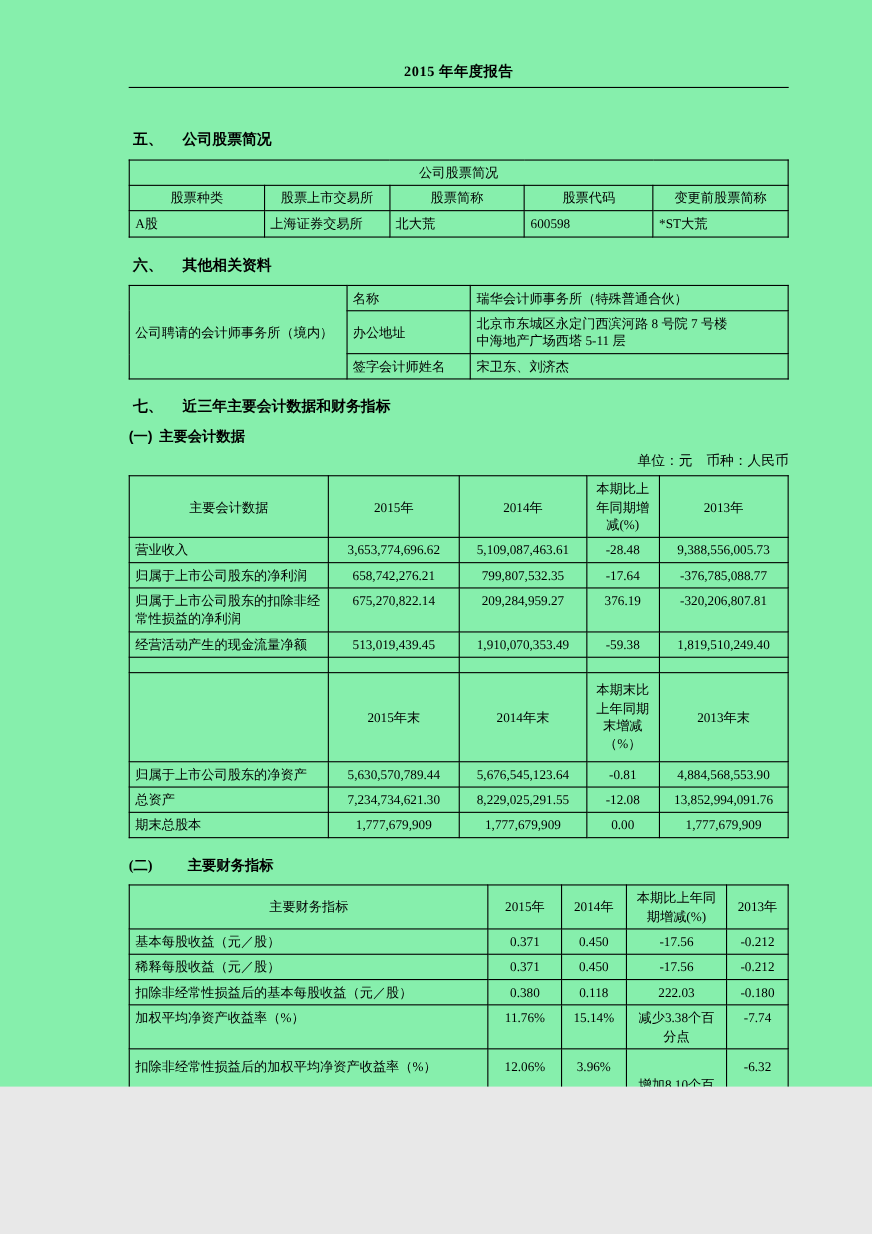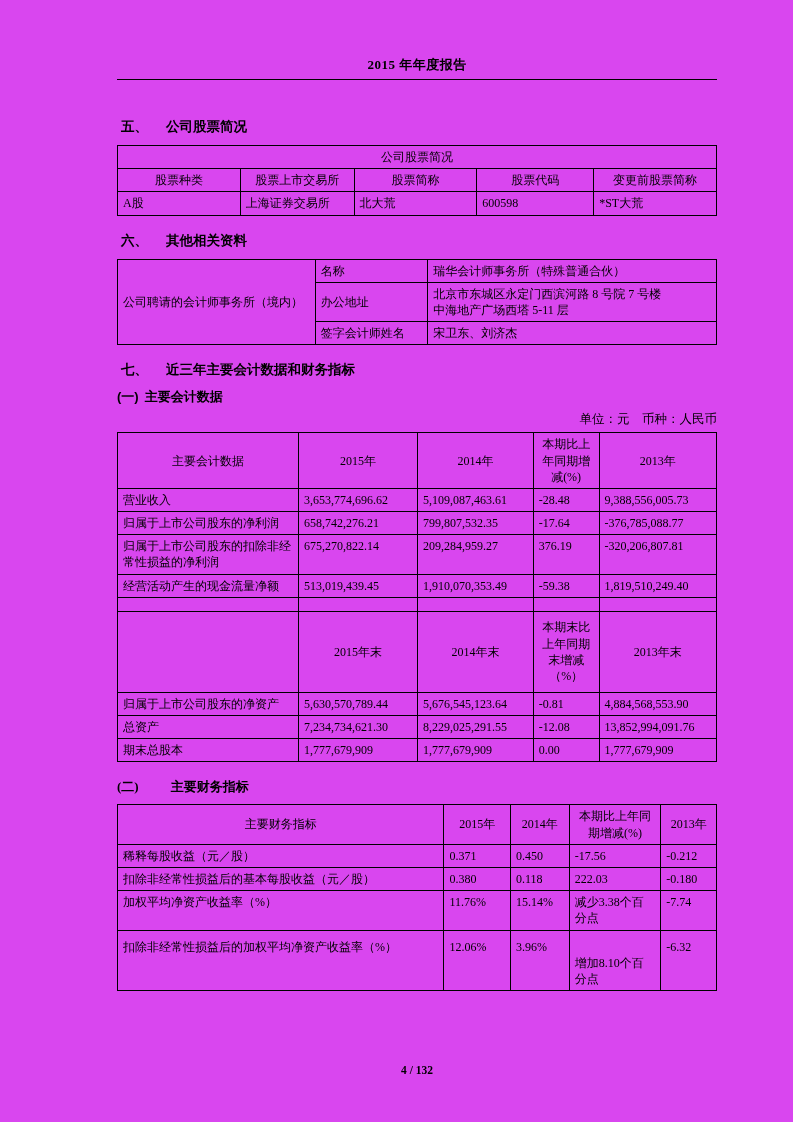--- a/index.html
+++ b/index.html
@@ -1,19 +1,19 @@
 <!DOCTYPE html>
 <html><head>
 <meta charset="utf-8">
 <style>
   html,body{margin:0;padding:0;background:#e8e8e8;}
   .page{
     position:relative;
-    width:793px;height:1122px;
-    background:#d946ef;
+    width:793px;height:988px;
+    background:#86efac;
     box-sizing:border-box;
     padding:56px 76px 0 117px;
     font-family:"Liberation Serif","DejaVu Serif",serif;
     color:#000;
     overflow:hidden;
   }
   
   .doc-header{
     text-align:center;
     font-size:13px;
@@ -54,21 +54,21 @@
     border:1px solid #000;
     font-size:12px;
     font-weight:normal;
     padding:3px 5px;
     vertical-align:middle;
     line-height:1.35;
     word-break:break-all;
     overflow:hidden;
   }
   .ctr{text-align:center;}
-  .num{text-align:left;}
+  .num{text-align:center;}
   .pre{white-space:pre-line;}
   .spacer-row td{height:7px;padding:0;}
   .tall td{height:74px;}
   .unit-note{
     text-align:right;
     font-size:12.5px;
     margin:3px 0 4px 0;
   }
   .doc-footer{
     position:absolute;
@@ -257,20 +257,27 @@
       </colgroup>
     <tbody>
         <tr>
       <td class="ctr">主要财务指标</td>
       <td class="ctr">2015年</td>
       <td class="ctr">2014年</td>
       <td class="ctr">本期比上年同期增减(%)</td>
       <td class="ctr">2013年</td>
     </tr>
     <tr>
+      <td>基本每股收益（元／股）</td>
+      <td class="num">0.371</td>
+      <td class="num">0.450</td>
+      <td class="num">-17.56</td>
+      <td class="num">-0.212</td>
+    </tr>
+    <tr>
       <td>稀释每股收益（元／股）</td>
       <td class="num">0.371</td>
       <td class="num">0.450</td>
       <td class="num">-17.56</td>
       <td class="num">-0.212</td>
     </tr>
     <tr>
       <td>扣除非经常性损益后的基本每股收益（元／股）</td>
       <td class="num">0.380</td>
       <td class="num">0.118</td>

